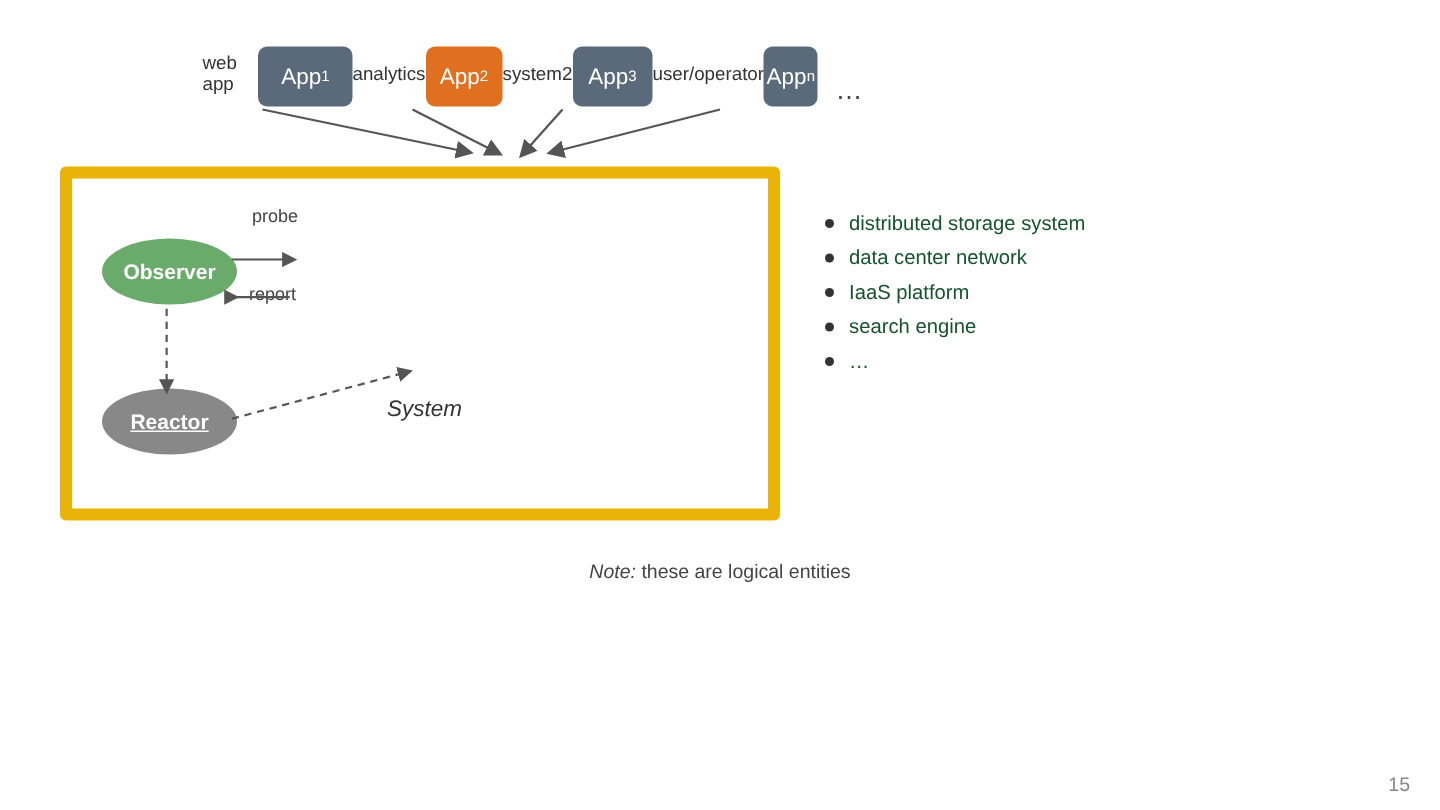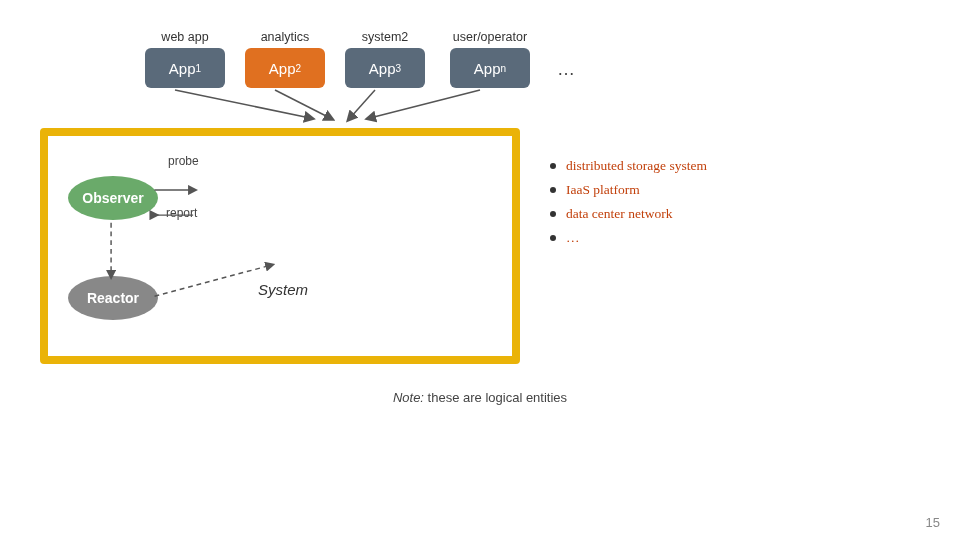--- a/index.html
+++ b/index.html
@@ -128,20 +128,21 @@
       width: 90px;
       height: 44px;
       background: #888;
       border-radius: 50%;
       display: flex;
       align-items: center;
       justify-content: center;
       color: #fff;
       font-size: 14px;
       font-weight: 600;
+      text-decoration: underline;
     }
 
     
     .system-label {
       position: absolute;
       left: 200px;
       top: 135px;
       font-size: 15px;
       font-weight: 500;
       color: #333;
@@ -181,22 +182,21 @@
       flex: 1;
       padding-top: 30px;
       padding-left: 10px;
     }
 
     .bullet-item {
       display: flex;
       align-items: flex-start;
       margin-bottom: 8px;
       font-size: 13.5px;
-      color: #c2410c;
-      font-family: Liberation Serif, serif;
+      color: #14532d;
     }
 
     .bullet-dot {
       width: 6px;
       height: 6px;
       background: #333;
       border-radius: 50%;
       margin-right: 10px;
       margin-top: 5px;
       flex-shrink: 0;
@@ -224,21 +224,21 @@
     
     .header-labels {
       display: flex;
       margin-left: 95px;
       margin-bottom: 2px;
       align-items: flex-end;
     }
 
     .hl-item {
       display: flex;
-      flex-direction: column;
+      flex-direction: row;
       align-items: center;
       width: 100px;
     }
 
     .hl-item-wide {
       width: 110px;
     }
 
     .hl-label {
       font-size: 12.5px;
@@ -339,25 +339,29 @@
       </div>
     </div>
 
     <div class="bullets-section">
       <div class="bullet-item">
         <div class="bullet-dot"></div>
         <span>distributed storage system</span>
       </div>
       <div class="bullet-item">
         <div class="bullet-dot"></div>
+        <span>data center network</span>
+      </div>
+      <div class="bullet-item">
+        <div class="bullet-dot"></div>
         <span>IaaS platform</span>
       </div>
       <div class="bullet-item">
         <div class="bullet-dot"></div>
-        <span>data center network</span>
+        <span>search engine</span>
       </div>
       <div class="bullet-item">
         <div class="bullet-dot"></div>
         <span>…</span>
       </div>
     </div>
   </div>
 
   <div class="note-row">
     <span class="note-italic">Note:</span><span> these are logical entities</span>

